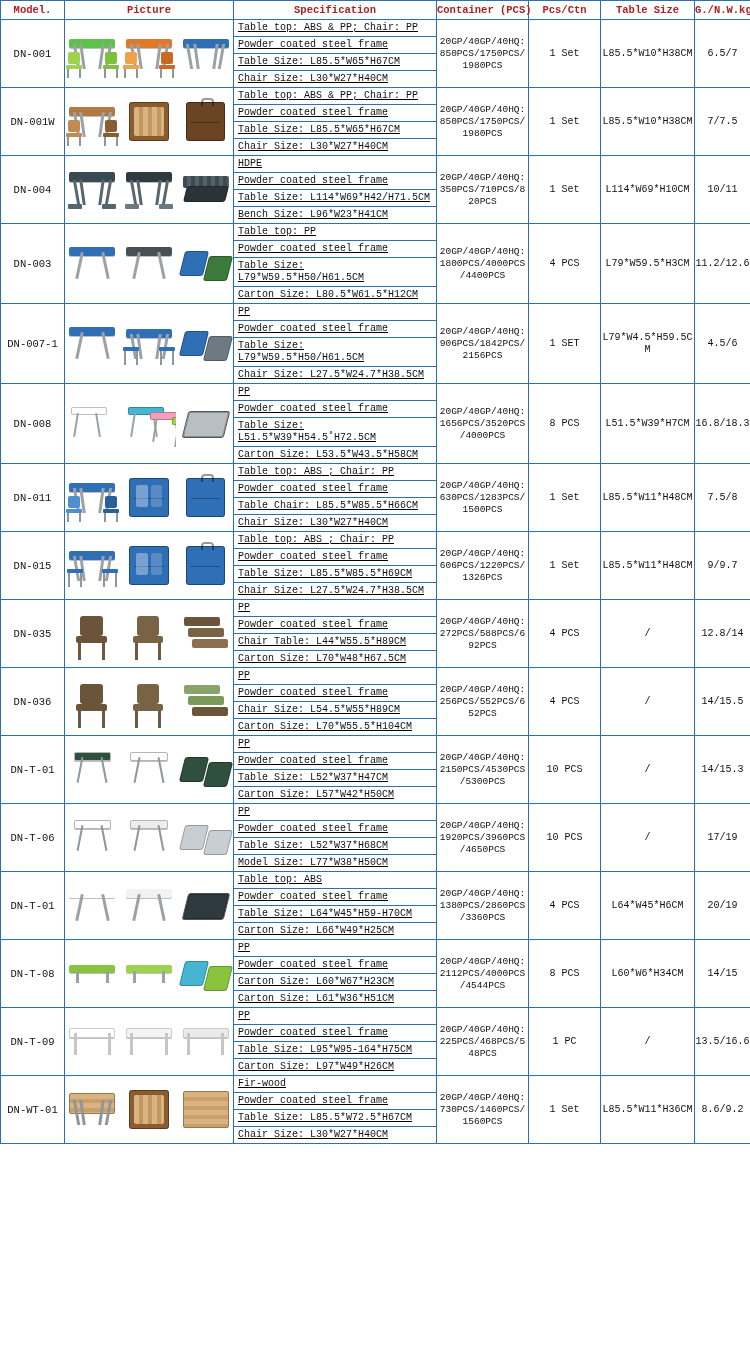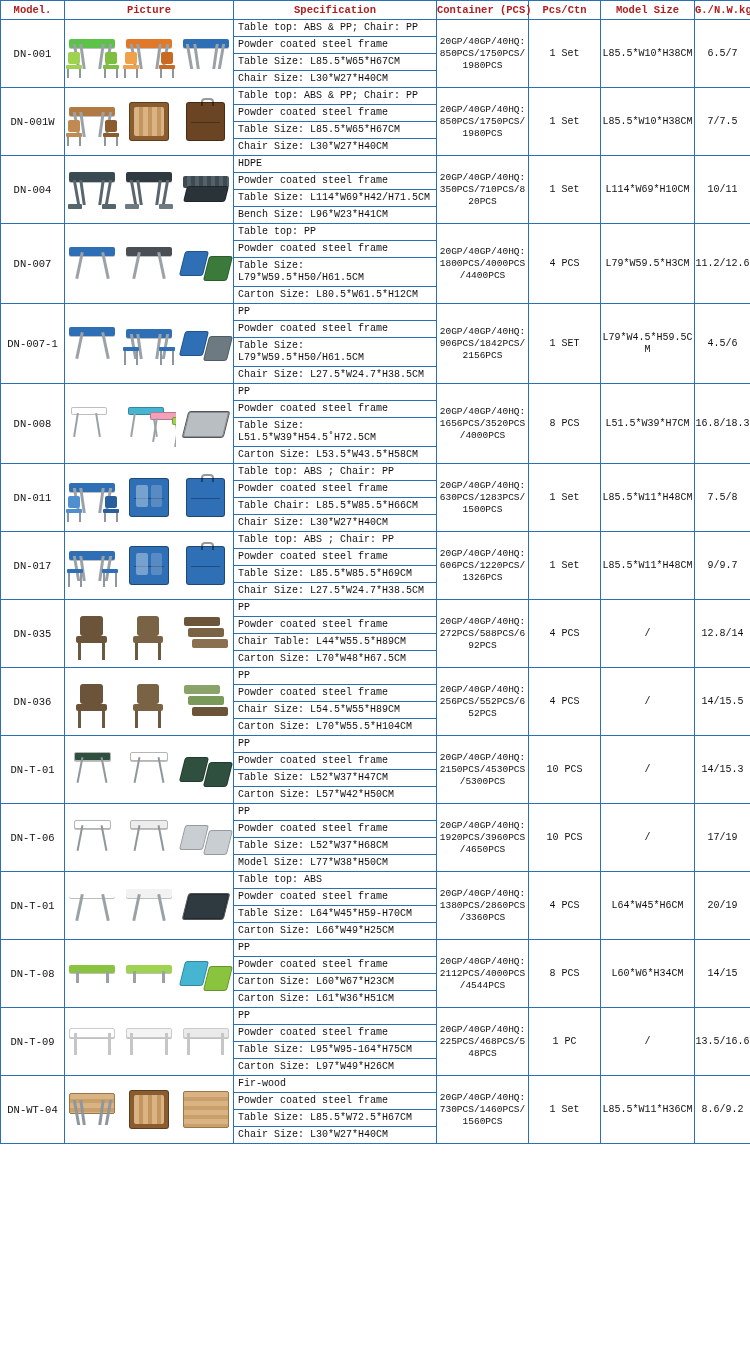--- a/index.html
+++ b/index.html
@@ -52,20 +52,21 @@
     font-size: 9.5px;
     color: #111;
     line-height: 12px;
     padding: 2px 1px;
     word-break: break-word;
   }
   td.pcs, td.folded, td.weight { font-size: 10px; }
   td.spec {
     padding: 0;
     vertical-align: top;
+    text-decoration: underline;
   }
   .spec-lines {
     display: flex;
     flex-direction: column;
     height: 100%;
   }
   .spec-line {
     flex: 1 1 0;
     border-bottom: 1px solid #2b6fb5;
     font-size: 10px;
@@ -202,21 +203,21 @@
         <col class="c-folded">
         <col class="c-weight">
     </colgroup>
     <thead>
       <tr>
         <th>Model.</th>
         <th>Picture</th>
         <th>Specification</th>
         <th>Container (PCS)</th>
         <th>Pcs/Ctn</th>
-        <th>Model Size</th>
+        <th>Table Size</th>
         <th>G./N.W.kg</th>
       </tr>
     </thead>
     <tbody id="tbody">
         <tr>
           <td class="model">DN-001</td>
           <td class="picture">
             <div class="pics">
               <div class="pic">
                 <div class="ptop" style="background:#5cc24a"></div>
@@ -362,21 +363,21 @@
               <div class="spec-line">Table Size: L114*W69*H42/H71.5CM</div>
               <div class="spec-line">Bench Size: L96*W23*H41CM</div>
             </div>
           </td>
           <td class="cont">20GP/40GP/40HQ: 350PCS/710PCS/820PCS</td>
           <td class="pcs">1 Set</td>
           <td class="folded">L114*W69*H10CM</td>
           <td class="weight">10/11</td>
         </tr>
         <tr>
-          <td class="model">DN-007</td>
+          <td class="model">DN-003</td>
           <td class="picture">
             <div class="pics">
               <div class="pic">
                 <div class="ptop" style="background:#2f6fb5;top:24%"></div>
                 <div class="pleg" style="left:24%;background:#9aa2a8;transform:rotate(12deg);top:32%;height:44%"></div>
                 <div class="pleg" style="right:24%;background:#9aa2a8;transform:rotate(-12deg);top:32%;height:44%"></div>
               </div>
               <div class="pic">
                 <div class="ptop" style="background:#4a4f55;top:24%"></div>
                 <div class="pleg" style="left:24%;background:#9aa2a8;transform:rotate(12deg);top:32%;height:44%"></div>
@@ -528,21 +529,21 @@
               <div class="spec-line">Table Chair: L85.5*W85.5*H66CM</div>
               <div class="spec-line">Chair Size: L30*W27*H40CM</div>
             </div>
           </td>
           <td class="cont">20GP/40GP/40HQ: 630PCS/1283PCS/1500PCS</td>
           <td class="pcs">1 Set</td>
           <td class="folded">L85.5*W11*H48CM</td>
           <td class="weight">7.5/8</td>
         </tr>
         <tr>
-          <td class="model">DN-017</td>
+          <td class="model">DN-015</td>
           <td class="picture">
             <div class="pics">
               <div class="pic">
                 <div class="ptop" style="background:#2f6fb5"></div>
                 <div class="pleg l" style="background:#9aa2a8"></div>
                 <div class="pleg r" style="background:#9aa2a8"></div>
                 <div class="pleg l2" style="background:#9aa2a8"></div>
                 <div class="pleg r2" style="background:#9aa2a8"></div>
                 <div class="pchair" style="left:3%;height:20px;bottom:12%">
                   <div class="seat" style="top:0;background:#2f6fb5"></div>
@@ -826,21 +827,21 @@
               <div class="spec-line">Table Size: L95*W95-164*H75CM</div>
               <div class="spec-line">Carton Size: L97*W49*H26CM</div>
             </div>
           </td>
           <td class="cont">20GP/40GP/40HQ: 225PCS/468PCS/548PCS</td>
           <td class="pcs">1 PC</td>
           <td class="folded">/</td>
           <td class="weight">13.5/16.6</td>
         </tr>
         <tr>
-          <td class="model">DN-WT-04</td>
+          <td class="model">DN-WT-01</td>
           <td class="picture">
             <div class="pics">
               <div class="pic">
                 <div class="pwood" style="top:24%;bottom:42%"></div>
                 <div class="pleg l" style="background:#8e979e"></div>
                 <div class="pleg r" style="background:#8e979e"></div>
                 <div class="pleg l2" style="background:#8e979e"></div>
                 <div class="pleg r2" style="background:#8e979e"></div>
               </div>
               <div class="pic">

